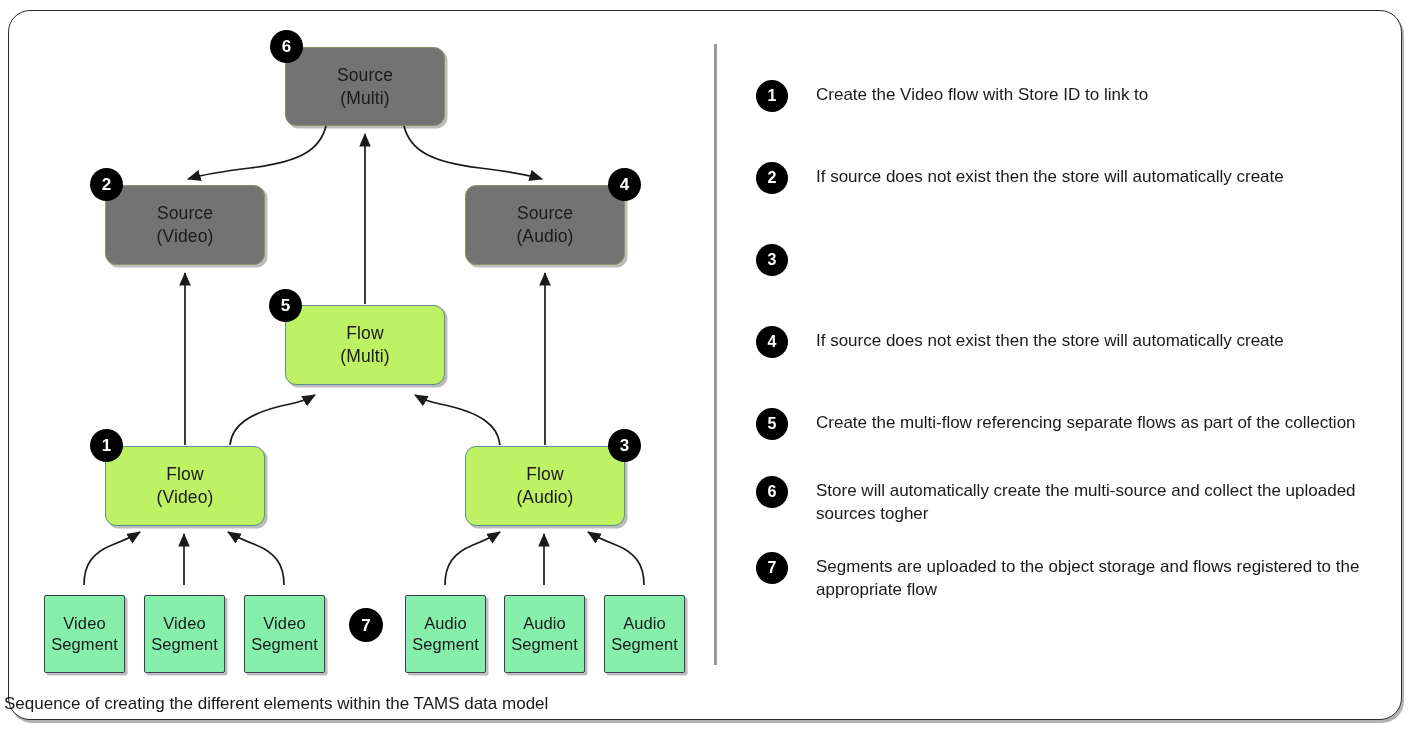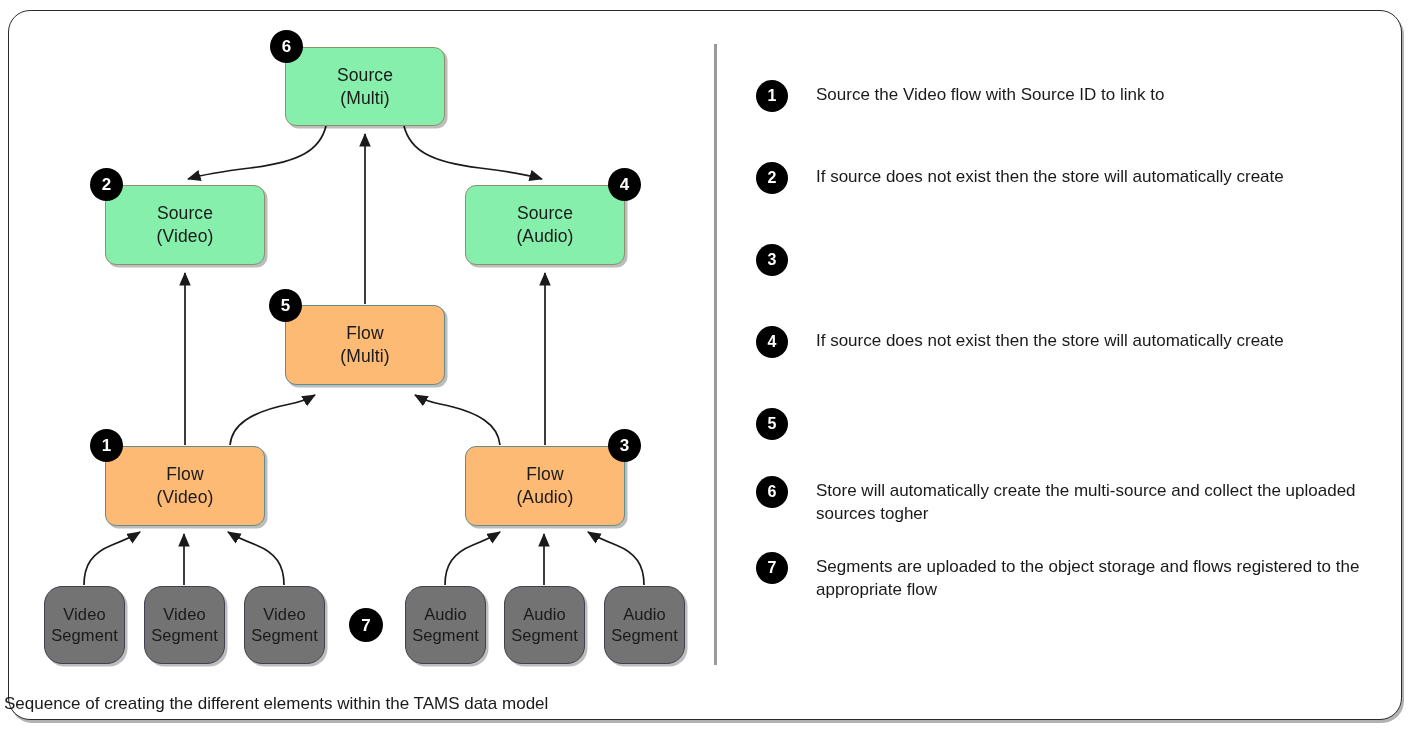--- a/index.html
+++ b/index.html
@@ -59,27 +59,28 @@
     flex-direction: column;
     align-items: center;
     justify-content: center;
     font-size: 17.5px;
     line-height: 1.30;
     color: #1a1a1a;
     text-align: center;
     box-shadow: 2.5px 2.5px 0 rgba(0,0,0,0.26);
     letter-spacing: 0.1px;
   }
-  .node.source { background: #86efac; border-color: #8f8f6d; }
-  .node.flow   { background: #fdba74; border-color: #5f8c8c; }
+  .node.source { background: #737373; border-color: #8f8f6d; }
+  .node.flow   { background: #bef264; border-color: #5f8c8c; }
   .node.segment{
-    background: #737373;
+    background: #86efac;
     border-color: #3f3f4f;
     font-size: 16.5px;
-    border-radius: 18px;
+    border-radius: 2px;
+    margin-top: 9px;
   }
   .node span { display: block; white-space: nowrap; }
 
   
   .badge {
     position: absolute;
     width: 33px;
     height: 33px;
     border-radius: 50%;
     background: #000000;
@@ -242,35 +243,36 @@
   <div class="badge" style="left:90px; top:168px;">2</div>
   <div class="badge" style="left:608px; top:168px;">4</div>
   <div class="badge" style="left:269px; top:289px;">5</div>
   <div class="badge" style="left:90px; top:429px;">1</div>
   <div class="badge" style="left:608px; top:429px;">3</div>
   <div class="badge standalone" style="left:349px; top:608px;">7</div>
 
   <div id="legend">
     <div class="legend-row">
       <div class="legend-badge">1</div>
-      <div class="legend-text">Source the Video flow with Source ID to link to</div>
+      <div class="legend-text">Create the Video flow with Store ID to link to</div>
     </div>
     <div class="legend-row">
       <div class="legend-badge">2</div>
       <div class="legend-text">If source does not exist then the store will automatically create</div>
     </div>
     <div class="legend-row">
       <div class="legend-badge">3</div>
     </div>
     <div class="legend-row">
       <div class="legend-badge">4</div>
       <div class="legend-text">If source does not exist then the store will automatically create</div>
     </div>
     <div class="legend-row" style="margin-bottom:26px;">
       <div class="legend-badge">5</div>
+      <div class="legend-text">Create the multi-flow referencing separate flows as part of the collection</div>
     </div>
     <div class="legend-row" style="margin-bottom:26px;">
       <div class="legend-badge">6</div>
       <div class="legend-text">Store will automatically create the multi-source and collect the uploaded sources togher</div>
     </div>
     <div class="legend-row" style="margin-bottom:0;">
       <div class="legend-badge">7</div>
       <div class="legend-text">Segments are uploaded to the object storage and flows registered to the appropriate flow</div>
     </div>
   </div>

